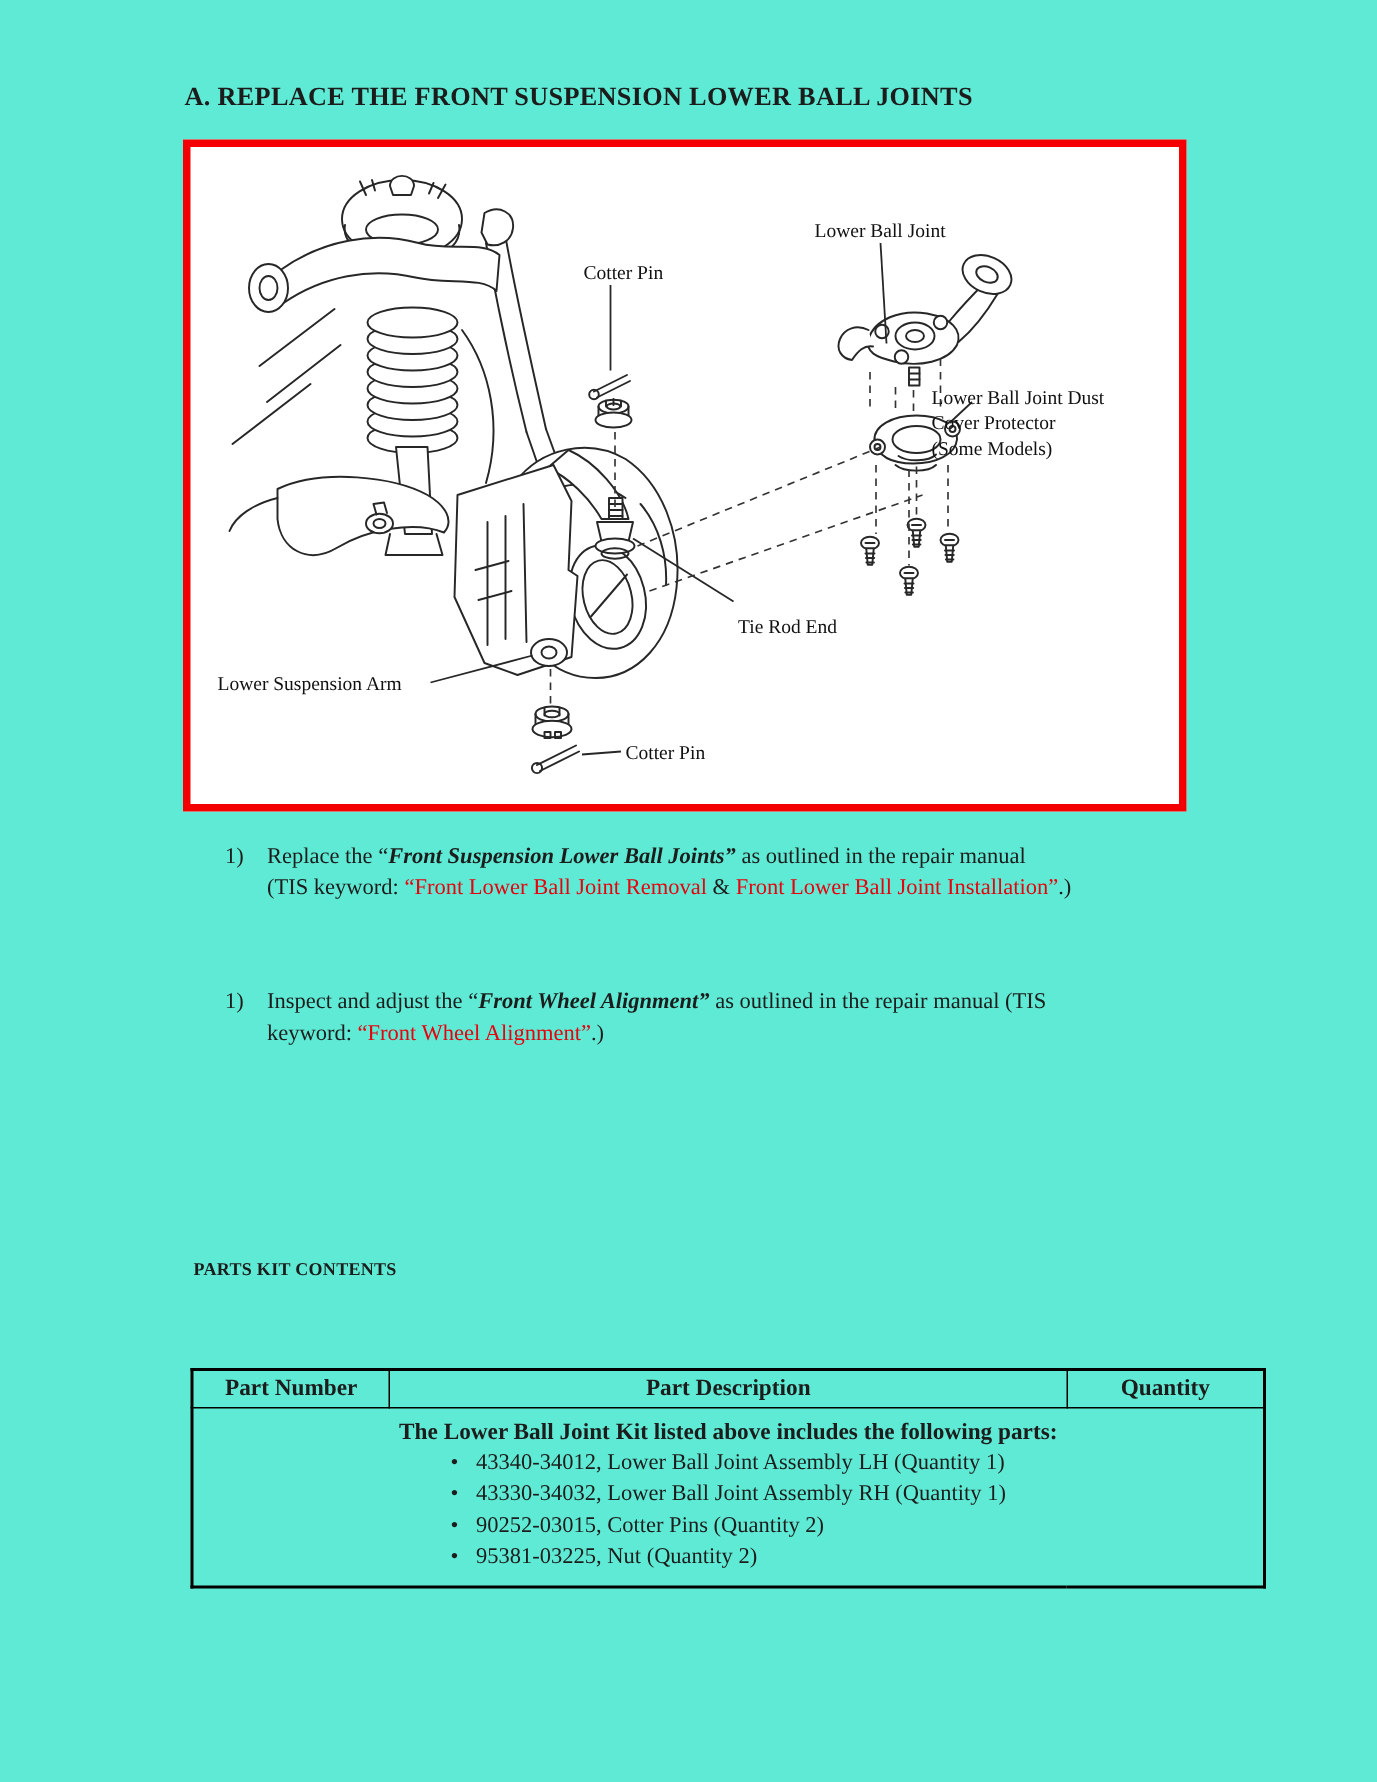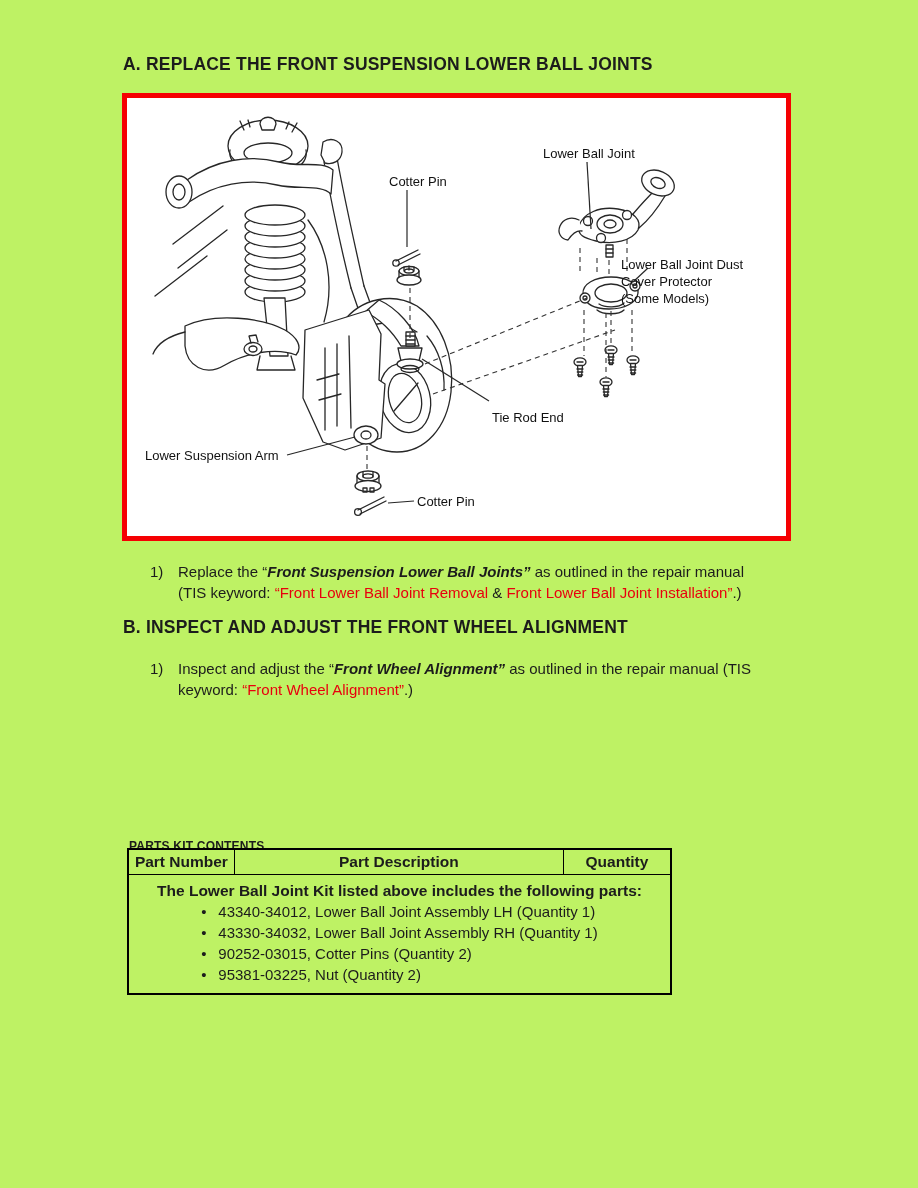--- a/index.html
+++ b/index.html
@@ -4,22 +4,22 @@
 <style>
   :root{
     --frame-red:#f50002;
     --text-red:#e8000d;
     --ink:#1c1c1c;
   }
   html,body{margin:0;padding:0;background:#ffffff;}
   .page{
     position:relative;
     width:918px;height:1188px;
-    background:#bef264;
-    font-family:Liberation Sans, sans-serif;
+    background:#5eead4;
+    font-family:Liberation Serif, serif;
     color:var(--ink);
     overflow:hidden;
   }
   .h-section{
     position:absolute;
     font-weight:bold;
     font-size:17.5px;
     letter-spacing:.2px;
     white-space:nowrap;
   }
@@ -72,22 +72,22 @@
   #step-b{top:658px;}
   .bi{font-weight:bold;font-style:italic;}
   .red{color:var(--text-red);}
 
   #parts-title{
     position:absolute;left:129px;top:839px;
     font-weight:bold;font-size:12px;letter-spacing:.2px;
     white-space:nowrap;
   }
   #parts-table{
-    position:absolute;left:127px;top:848px;
-    width:545px;
+    position:absolute;left:127px;top:912px;
+    width:717px;
     border-collapse:collapse;
     border:2px solid #000;
     font-size:15.5px;
   }
   #parts-table th,#parts-table td{
     border:1.6px solid #000;
     text-align:center;
     padding:0;
   }
   #parts-table th{height:24px;font-weight:bold;}
@@ -250,21 +250,20 @@
     <span id="lbl-tie-rod" class="fig-label">Tie Rod End</span>
     <span id="lbl-lower-arm" class="fig-label">Lower Suspension Arm</span>
     <span id="lbl-cotter-bottom" class="fig-label">Cotter Pin</span>
   </div>
 
   <div id="step-a" class="step">
     <span class="marker">1)</span>
     <span class="body"><span>Replace the “</span><span class="bi">Front Suspension Lower Ball Joints”</span><span> as outlined in the repair manual</span><br><span>(TIS keyword: </span><span class="red">“Front Lower Ball Joint Removal</span><span> &amp; </span><span class="red">Front Lower Ball Joint Installation”</span><span>.)</span></span>
   </div>
 
-  <div id="heading-b" class="h-section">B. INSPECT AND ADJUST THE FRONT WHEEL ALIGNMENT</div>
 
   <div id="step-b" class="step">
     <span class="marker">1)</span>
     <span class="body"><span>Inspect and adjust the “</span><span class="bi">Front Wheel Alignment”</span><span> as outlined in the repair manual (TIS</span><br><span>keyword: </span><span class="red">“Front Wheel Alignment”</span><span>.)</span></span>
   </div>
 
   <div id="parts-title">PARTS KIT CONTENTS</div>
 
   <table id="parts-table">
     <thead>

